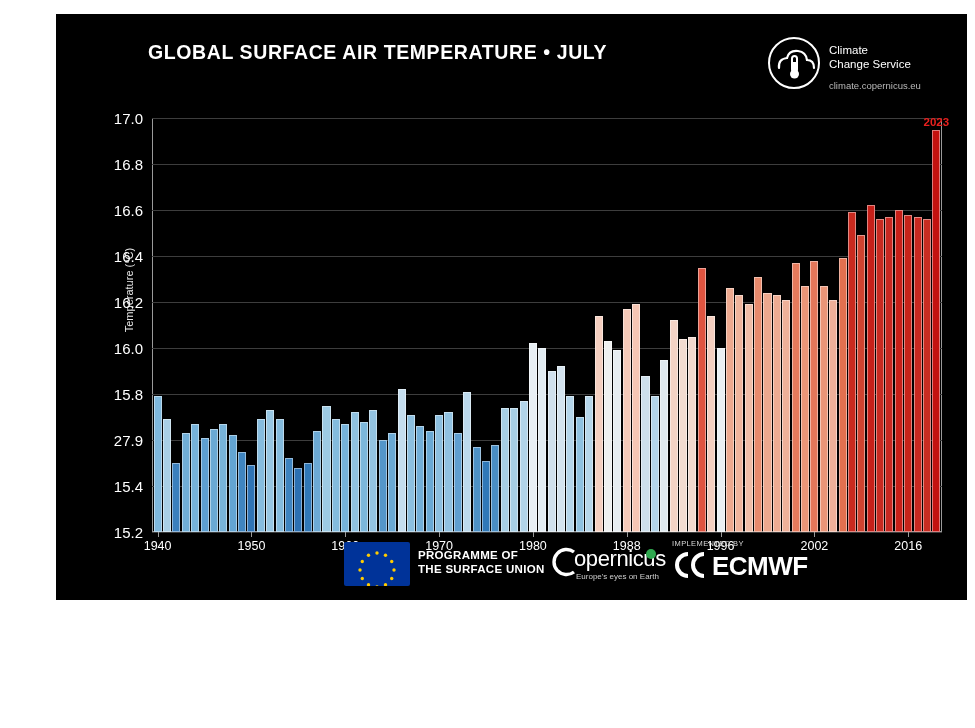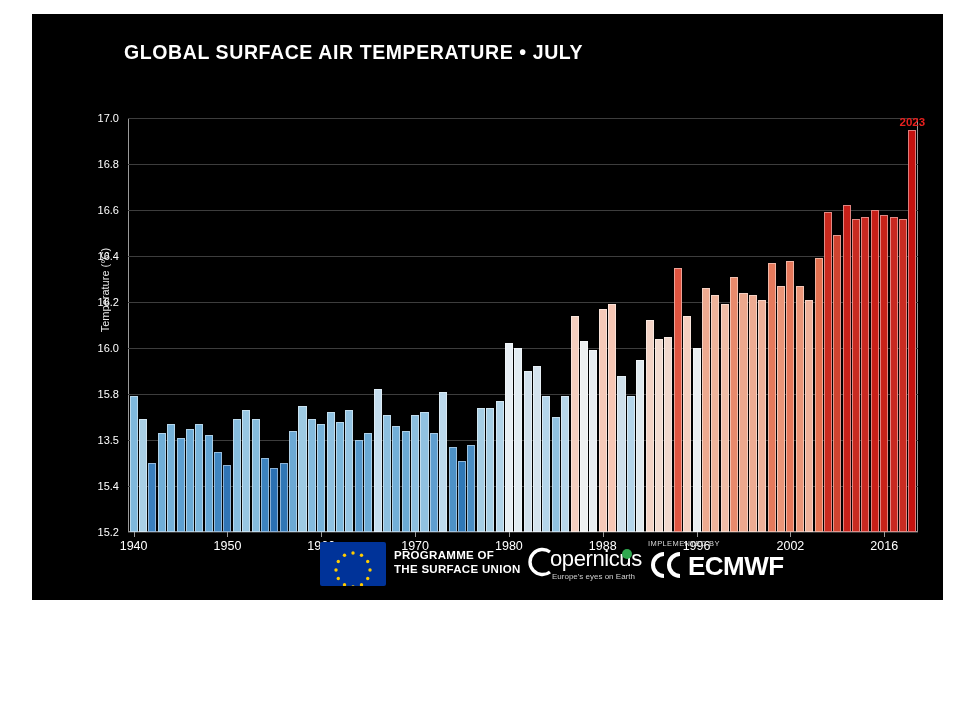--- a/index.html
+++ b/index.html
@@ -11,20 +11,21 @@
     width: 975px;
     height: 728px;
     font-family: "Liberation Sans", sans-serif;
     overflow: hidden;
   }
   #page {
     position: relative;
     width: 933px;
     height: 728px;
     background: #ffffff;
+    margin-left: 24px;
   }
   
   #figure {
     position: absolute;
     left: 32px;
     top: 14px;
     width: 911px;
     height: 586px;
     background: #000000;
   }
@@ -113,21 +114,21 @@
     width: 100%;
     height: 1px;
     background: #3d3d3d;
   }
   .ytick-label {
     position: absolute;
     right: 100%;
     margin-right: 9px;
     transform: translateY(-50%);
     color: #ffffff;
-    font-size: 11px;
+    font-size: 15px;
     white-space: nowrap;
   }
   .xtick {
     position: absolute;
     top: 100%;
     width: 1px;
     height: 5px;
     background: #9a9a9a;
   }
   .xtick-label {
@@ -244,32 +245,48 @@
 </style>
 </head>
 <body>
 
 <div id="page">
 
   <div id="figure">
 
     <div id="chart-title">GLOBAL SURFACE AIR TEMPERATURE  •  JULY</div>
 
+    <div id="logo-c3s">
+      <div class="mark">
+        <svg width="54" height="54" viewBox="0 0 54 54">
+          <circle cx="27" cy="27" r="25" fill="none" stroke="#ffffff" stroke-width="2"></circle>
+          <path d="M12 32 q-1 -9 8 -10 q2 -8 11 -7 q8 1 9 9 q7 0 7 8" fill="none" stroke="#ffffff" stroke-width="2.2" stroke-linecap="round"></path>
+          <rect x="25" y="20" width="5" height="16" rx="2.5" fill="none" stroke="#ffffff" stroke-width="2"></rect>
+          <circle cx="27.5" cy="38" r="4.5" fill="#ffffff"></circle>
+          <rect x="26" y="26" width="3" height="12" fill="#ffffff"></rect>
+        </svg>
+      </div>
+      <div class="brand">
+        <div>Climate</div>
+        <div>Change Service</div>
+      </div>
+      <div class="url">climate.copernicus.eu</div>
+    </div>
 
     <div id="ylabel">Temperature (°C)</div>
 
     <div id="plot">
       <div id="plot-frame"></div>
       <div id="gridlines">
           <div class="gridline" style="top: 414px;"></div>
           <div class="ytick-label" style="top: 414px;">15.2</div>
           <div class="gridline" style="top: 368px;"></div>
           <div class="ytick-label" style="top: 368px;">15.4</div>
           <div class="gridline" style="top: 322px;"></div>
-          <div class="ytick-label" style="top: 322px;">13.5</div>
+          <div class="ytick-label" style="top: 322px;">27.9</div>
           <div class="gridline" style="top: 276px;"></div>
           <div class="ytick-label" style="top: 276px;">15.8</div>
           <div class="gridline" style="top: 230px;"></div>
           <div class="ytick-label" style="top: 230px;">16.0</div>
           <div class="gridline" style="top: 184px;"></div>
           <div class="ytick-label" style="top: 184px;">16.2</div>
           <div class="gridline" style="top: 138px;"></div>
           <div class="ytick-label" style="top: 138px;">16.4</div>
           <div class="gridline" style="top: 92px;"></div>
           <div class="ytick-label" style="top: 92px;">16.6</div>

